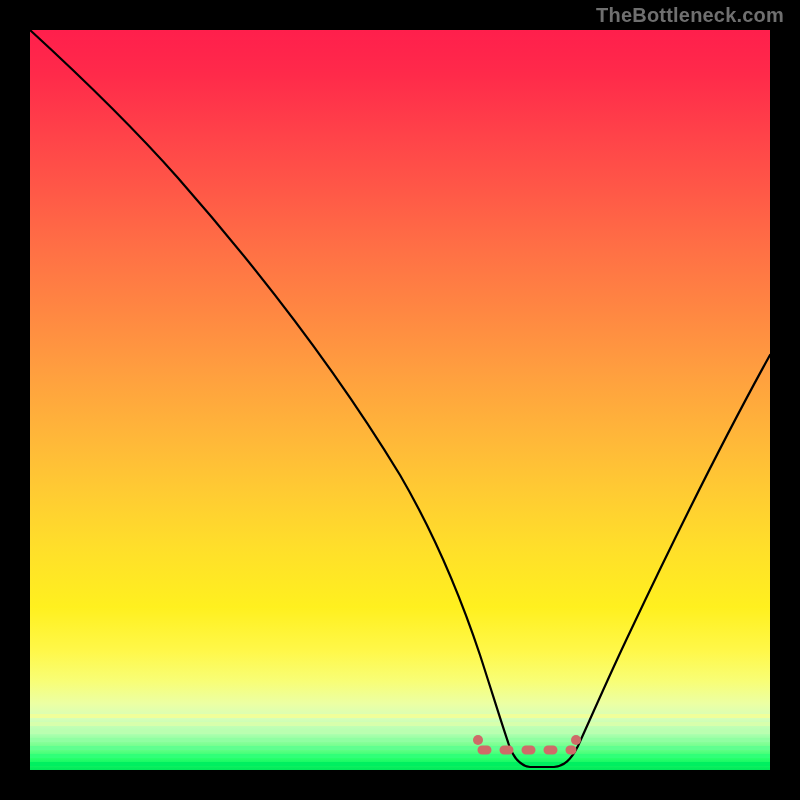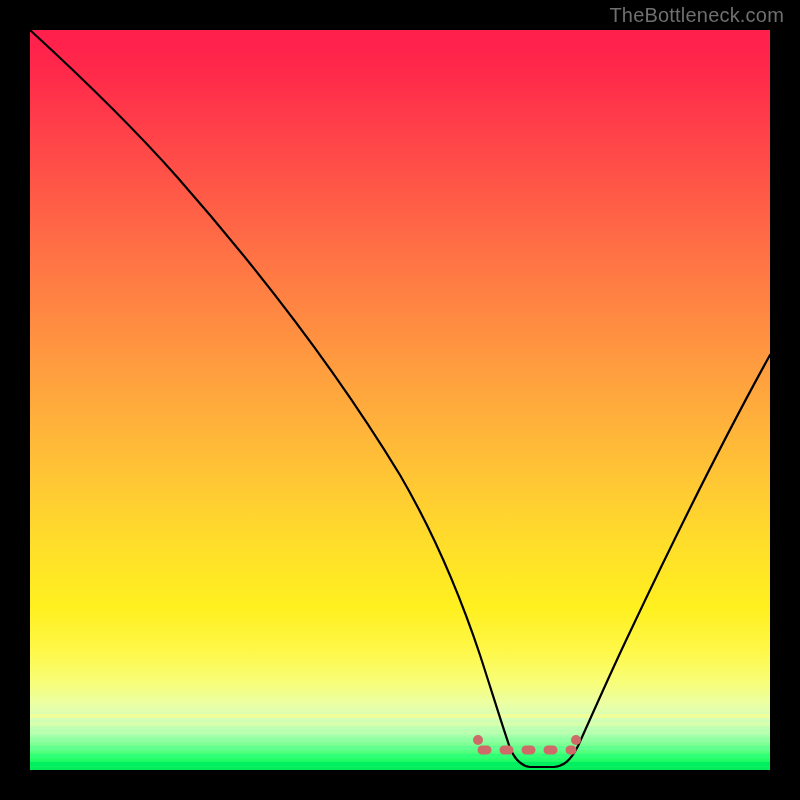--- a/index.html
+++ b/index.html
@@ -15,21 +15,21 @@
     position: relative;
     width: 800px;
     height: 800px;
   }
   .attribution {
     position: absolute;
     top: 4px;
     right: 16px;
     color: #6f6f6f;
     font-size: 20px;
-    font-weight: 400;
+    font-weight: 700;
     letter-spacing: 0.2px;
     z-index: 20;
   }
   .plot-area {
     position: absolute;
     left: 30px;
     top: 30px;
     width: 740px;
     height: 740px;
     overflow: visible;

